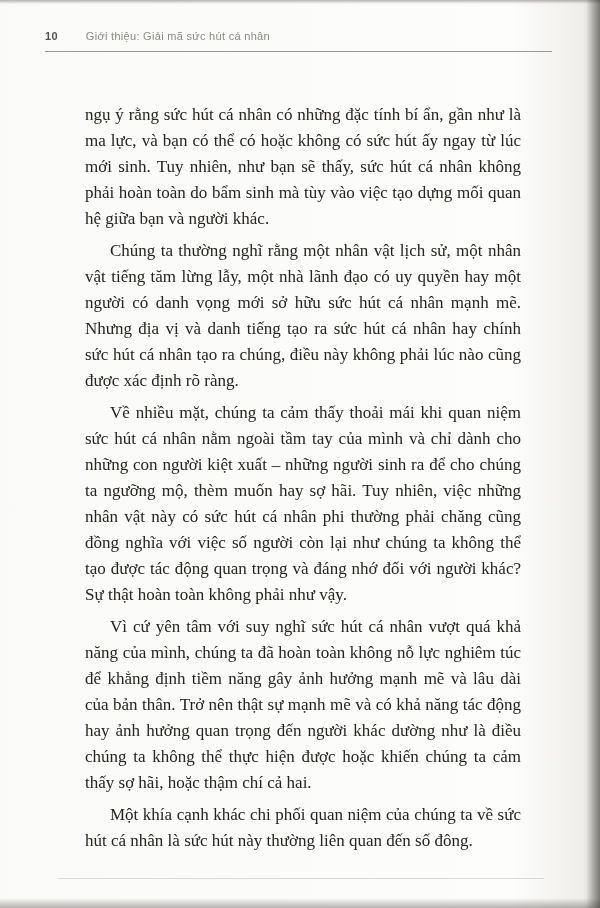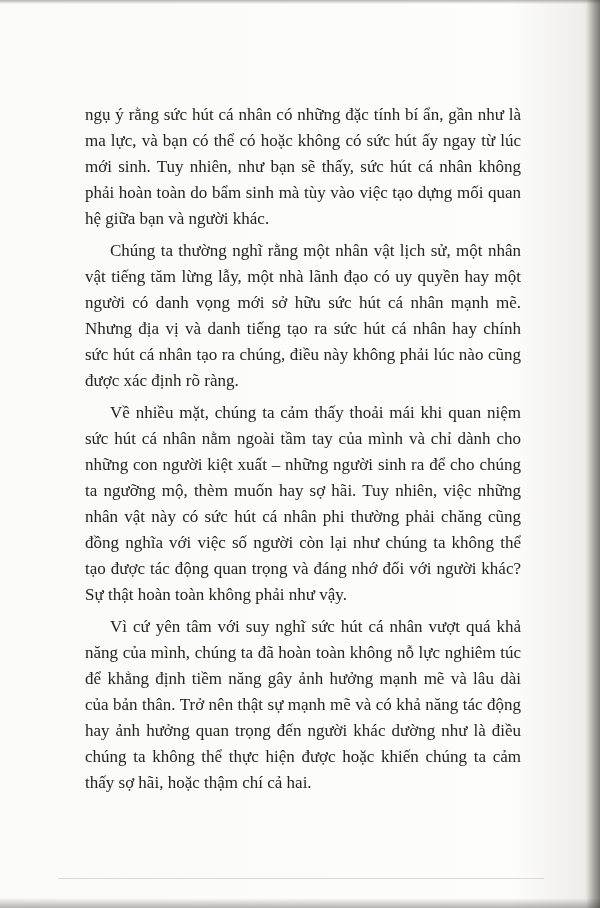--- a/index.html
+++ b/index.html
@@ -75,26 +75,30 @@
     width: 486px;
     height: 1px;
     background: #dcdad4;
   }
 </style>
 </head>
 <body>
 
 <div class="page">
 
+  <div class="page-header">
+    <span class="page-number">10</span><span class="header-title">Giới thiệu: Giải mã sức hút cá nhân</span>
+  </div>
 
   <div class="body-text">
     <p>ngụ ý rằng sức hút cá nhân có những đặc tính bí ẩn, gần như là ma lực, và bạn có thể có hoặc không có sức hút ấy ngay từ lúc mới sinh. Tuy nhiên, như bạn sẽ thấy, sức hút cá nhân không phải hoàn toàn do bẩm sinh mà tùy vào việc tạo dựng mối quan hệ giữa bạn và người khác.</p>
     <p class="indent">Chúng ta thường nghĩ rằng một nhân vật lịch sử, một nhân vật tiếng tăm lừng lẫy, một nhà lãnh đạo có uy quyền hay một người có danh vọng mới sở hữu sức hút cá nhân mạnh mẽ. Nhưng địa vị và danh tiếng tạo ra sức hút cá nhân hay chính sức hút cá nhân tạo ra chúng, điều này không phải lúc nào cũng được xác định rõ ràng.</p>
     <p class="indent">Về nhiều mặt, chúng ta cảm thấy thoải mái khi quan niệm sức hút cá nhân nằm ngoài tầm tay của mình và chỉ dành cho những con người kiệt xuất – những người sinh ra để cho chúng ta ngưỡng mộ, thèm muốn hay sợ hãi. Tuy nhiên, việc những nhân vật này có sức hút cá nhân phi thường phải chăng cũng đồng nghĩa với việc số người còn lại như chúng ta không thể tạo được tác động quan trọng và đáng nhớ đối với người khác? Sự thật hoàn toàn không phải như vậy.</p>
     <p class="indent">Vì cứ yên tâm với suy nghĩ sức hút cá nhân vượt quá khả năng của mình, chúng ta đã hoàn toàn không nỗ lực nghiêm túc để khẳng định tiềm năng gây ảnh hưởng mạnh mẽ và lâu dài của bản thân. Trở nên thật sự mạnh mẽ và có khả năng tác động hay ảnh hưởng quan trọng đến người khác dường như là điều chúng ta không thể thực hiện được hoặc khiến chúng ta cảm thấy sợ hãi, hoặc thậm chí cả hai.</p>
+    <p class="indent">Một khía cạnh khác chi phối quan niệm của chúng ta về sức hút cá nhân là sức hút này thường liên quan đến số đông.</p>
   </div>
 
   <div class="footer-divider"></div>
 
   <div class="edge-top"></div>
   <div class="edge-right"></div>
   <div class="edge-bottom"></div>
 
 </div>
 

